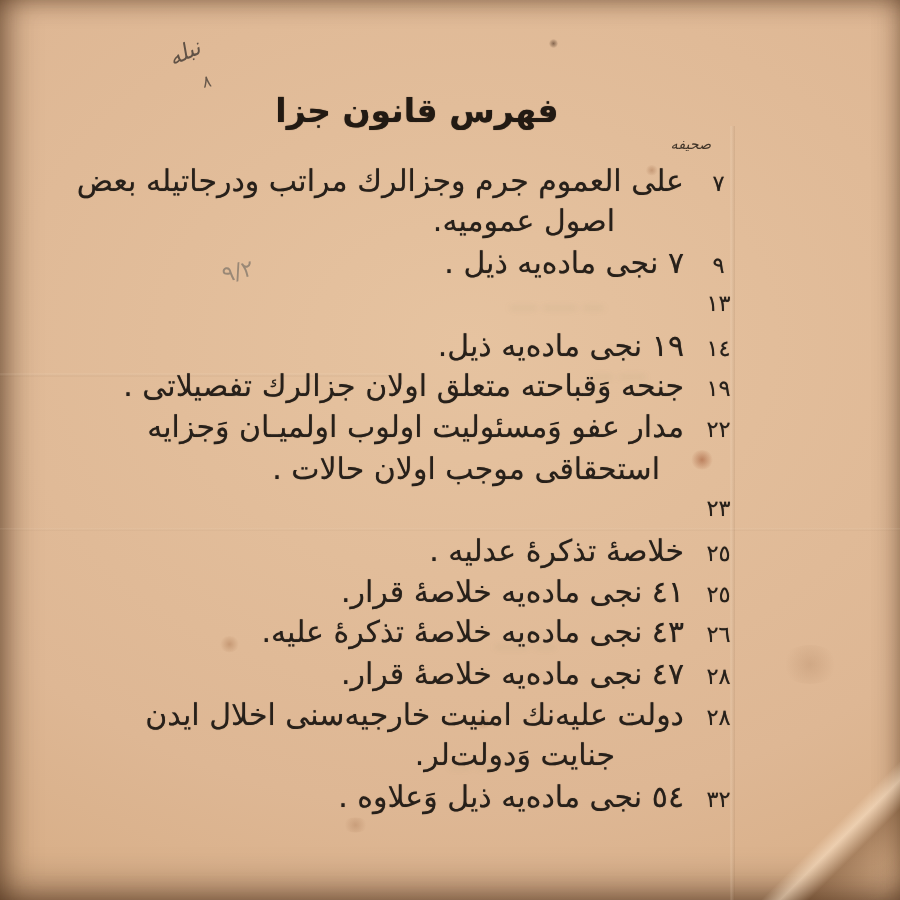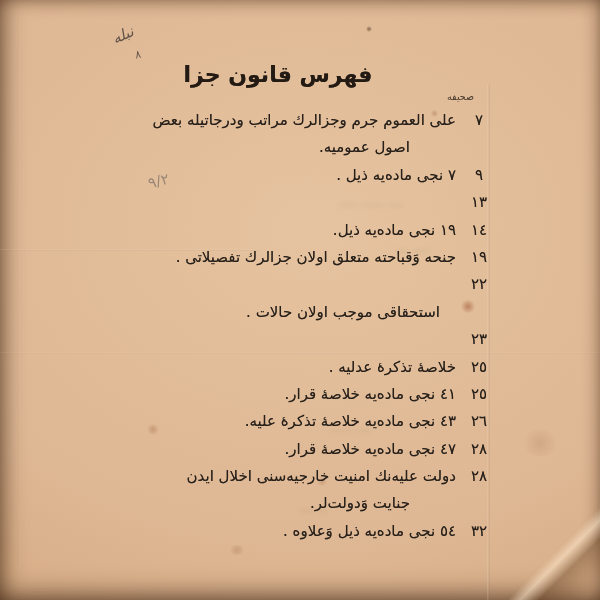--- a/index.html
+++ b/index.html
@@ -40,26 +40,26 @@
   
   .hw-mark{position:absolute;left:112px;top:26px;color:#4a4038;font-size:15px;
     transform:rotate(-24deg);font-style:italic;letter-spacing:1px;opacity:.85;}
   .hw-sub{position:absolute;left:135px;top:48px;color:#4a4038;font-size:11px;transform:rotate(-10deg);opacity:.8;}
   .hw-note{position:absolute;left:148px;top:172px;color:#8d7f70;font-size:15px;
     transform:rotate(-14deg);opacity:.85;}
   
   .title{position:absolute;top:62px;left:0;right:0;text-align:center;transform:translateX(-22px);
     font-size:22px;font-weight:bold;color:#221a13;letter-spacing:.5px;
     text-shadow:0 0 .6px rgba(34,26,19,.7);}
-  .col-header{position:absolute;top:91px;right:126px;font-size:9.5px;color:#32281e;opacity:.9;}
+  .col-header{position:absolute;top:91px;right:126px;font-size:9.5px;color:#32281e;opacity:.9;font-style:italic;}
   .toc{position:absolute;top:107px;right:98px;left:118px;direction:rtl;color:#27201a;
     text-shadow:0 0 .5px rgba(39,32,26,.55);}
   .row{display:flex;align-items:baseline;height:27.4px;line-height:27.4px;}
   .num{flex:0 0 46px;text-align:center;font-size:15px;letter-spacing:1px;}
-  .txt{font-size:15px;white-space:nowrap;}
+  .txt{font-size:20px;white-space:nowrap;}
   .cont .txt{padding-right:46px;}
   .cont.small-indent .txt{padding-right:16px;}
 </style>
 </head>
 <body>
 
 <div class="photo">
   <div class="page">
 
     <div class="crease-v"></div>
@@ -107,20 +107,21 @@
         <div class="row">
           <span class="num">١٤</span>
           <span class="txt">١٩ نجى ماده‌يه ذيل.</span>
         </div>
         <div class="row">
           <span class="num">١٩</span>
           <span class="txt">جنحه وَقباحته متعلق اولان جزالرك تفصيلاتى .</span>
         </div>
         <div class="row">
           <span class="num">٢٢</span>
+          <span class="txt">مدار عفو وَمسئوليت اولوب اولميـان وَجزايه</span>
         </div>
         <div class="row cont small-indent">
           <span class="num"></span>
           <span class="txt">استحقاقى موجب اولان حالات .</span>
         </div>
         <div class="row">
           <span class="num">٢٣</span>
         </div>
         <div class="row">
           <span class="num">٢٥</span>

